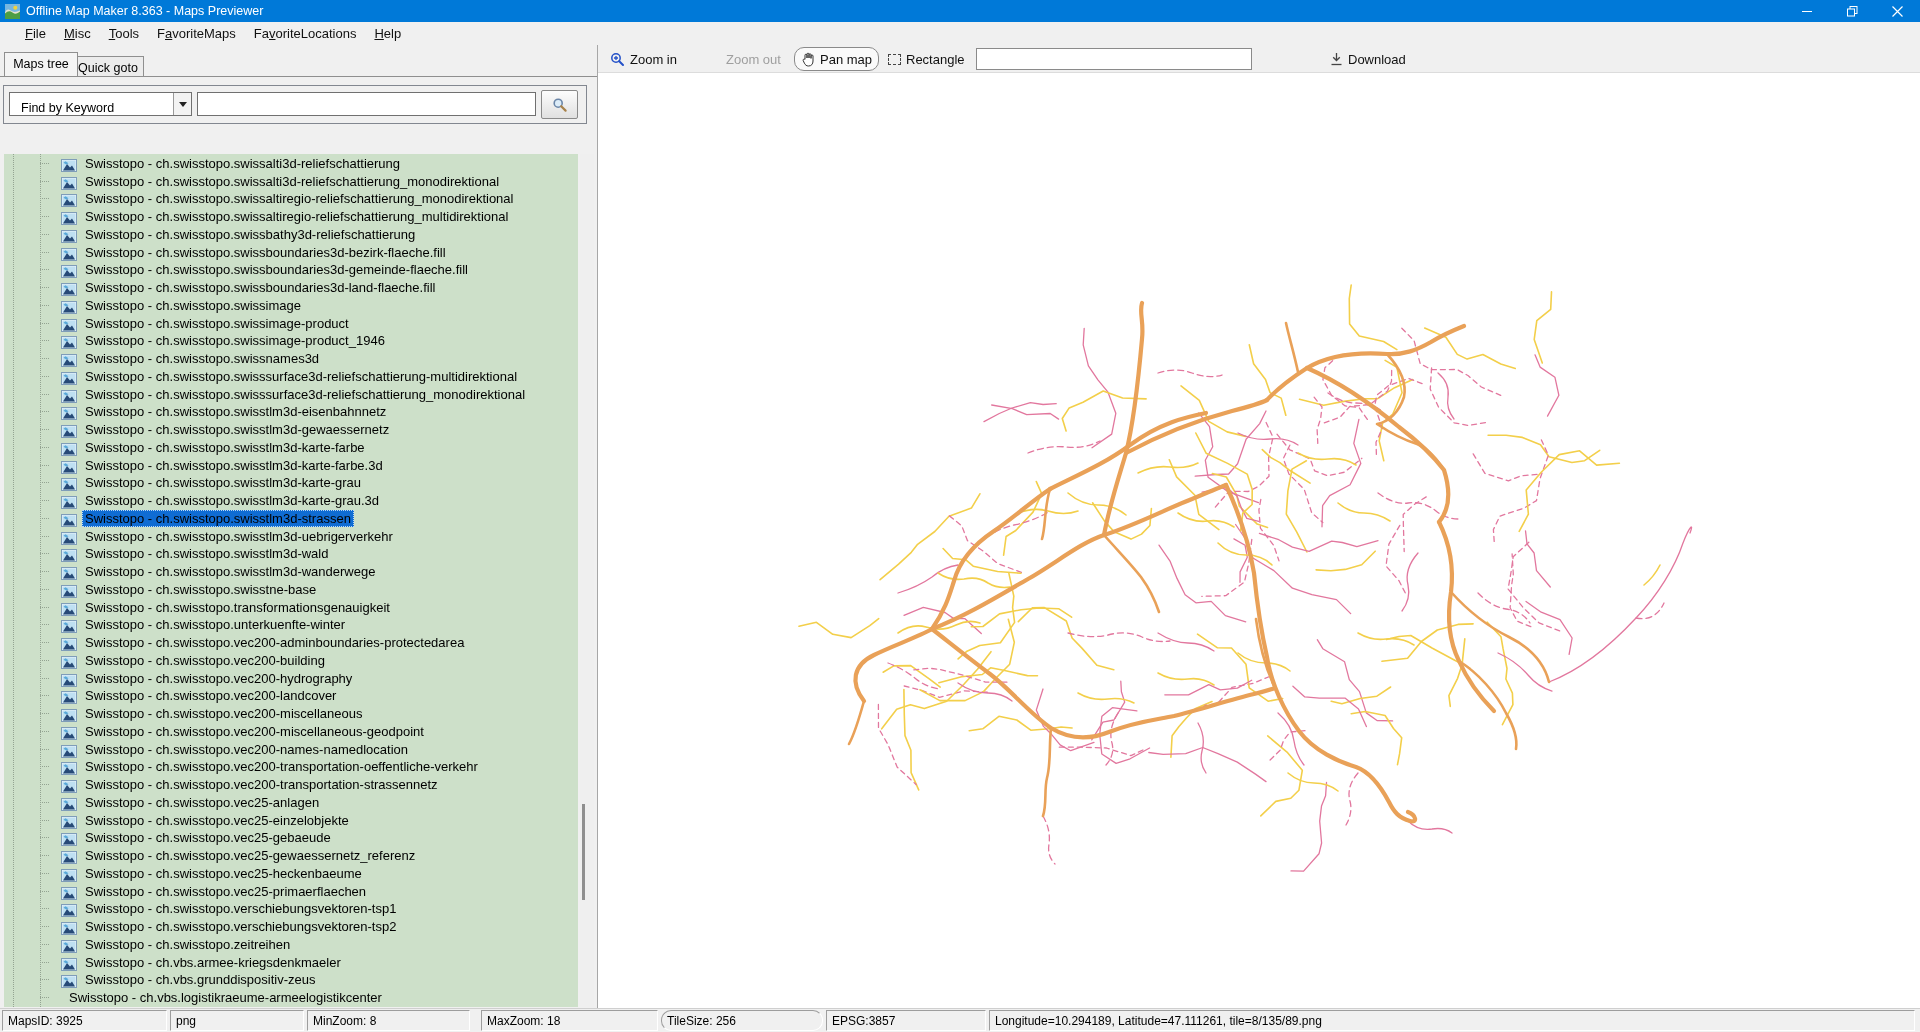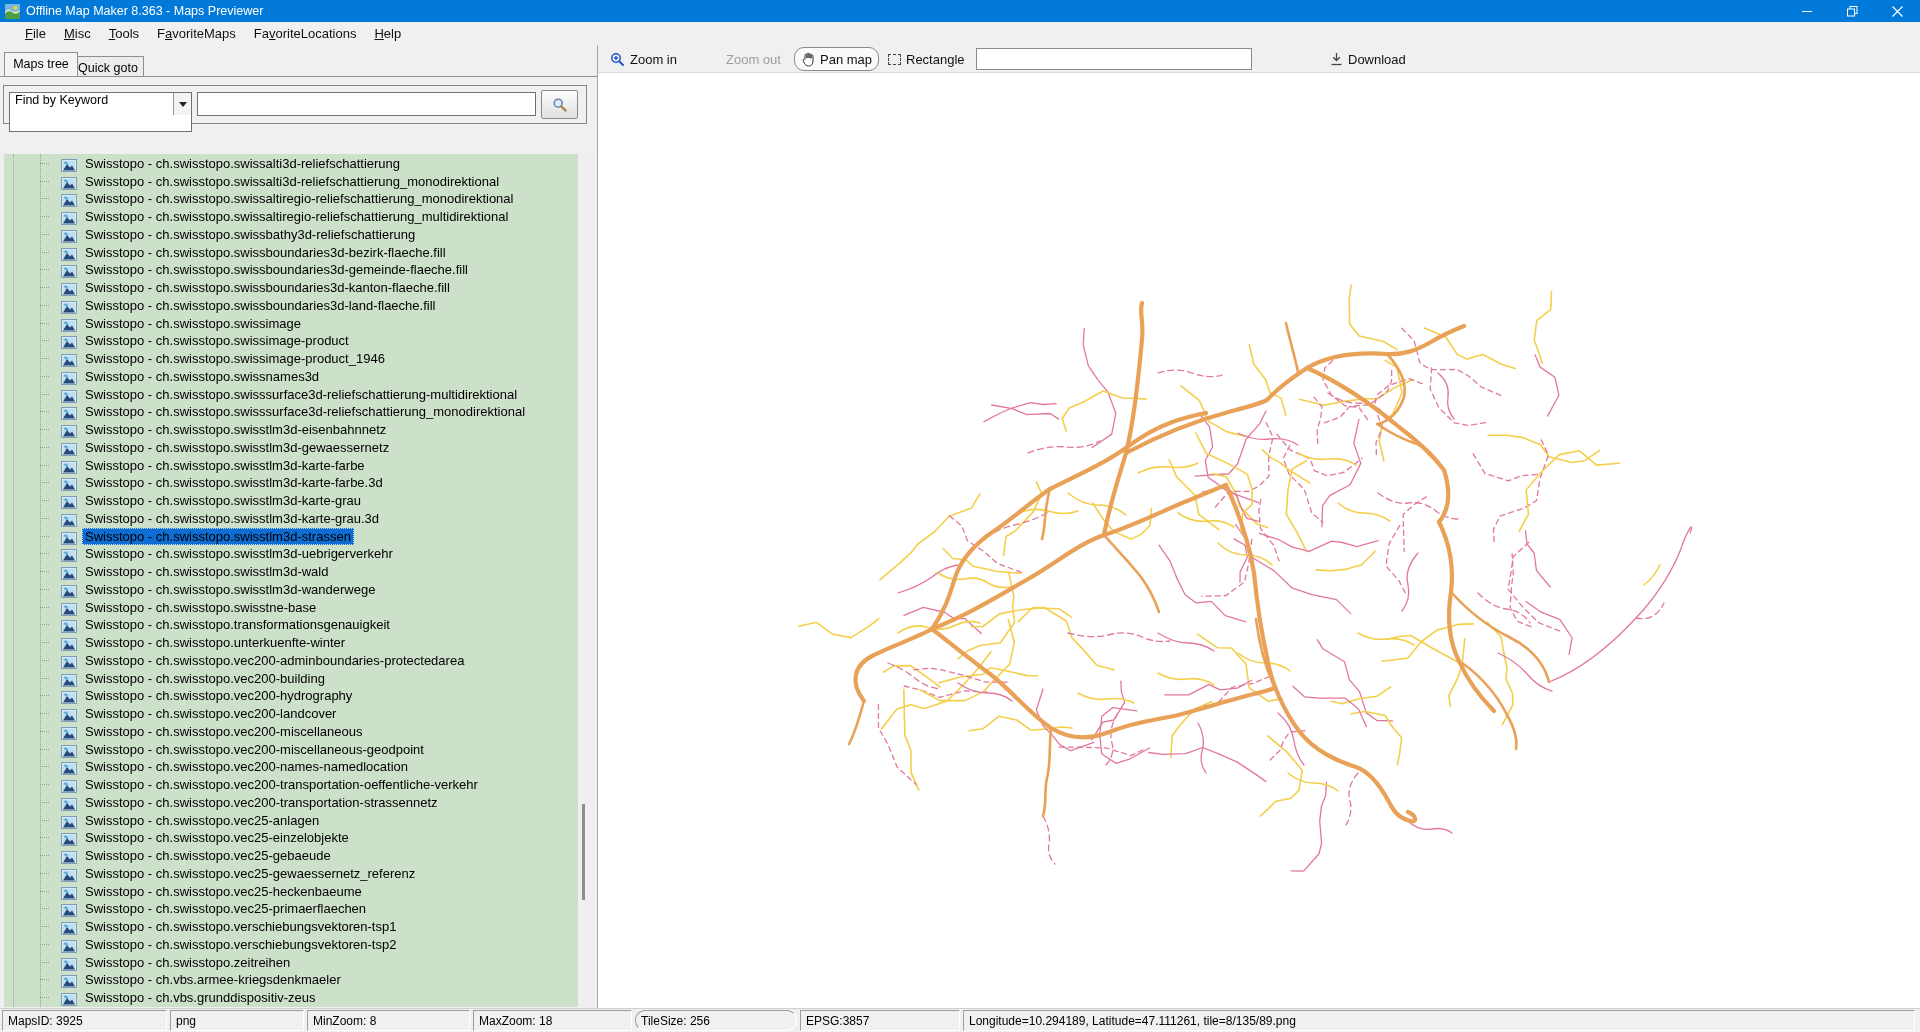--- a/index.html
+++ b/index.html
@@ -25,22 +25,22 @@
   .left-panel{left:0;top:45px;width:598px;height:963px;background:var(--chrome-bg);
     border-right:1px solid #a7a7a7;}
   .tab{position:absolute;background:var(--chrome-bg);border:1px solid #8f8f8f;border-bottom:none;
     font-size:12.5px;display:flex;align-items:flex-start;justify-content:center;padding-top:4px;}
   .tab-active{left:4px;top:7px;width:74px;height:24px;z-index:3;background:#f4f4f4;}
   .tab-inactive{left:72px;top:11px;width:72px;height:20px;background:#ececec;}
   .tabpage{left:0;top:31px;width:597px;height:932px;background:var(--chrome-bg);
     border-top:1px solid #8f8f8f;}
   
   .search-panel{left:3px;top:8px;width:584px;height:39px;border:1px solid #828790;background:var(--chrome-bg);}
-  .combo{left:5px;top:6px;width:183px;height:40px;background:#fff;border:1px solid #707070;
-    font-size:12.5px;display:flex;align-items:flex-start;padding-left:5px;}
+  .combo{left:5px;top:6px;width:183px;height:24px;background:#fff;border:1px solid #707070;
+    font-size:12.5px;display:flex;align-items:flex-end;padding-left:11px;}
   .combo-arrow{position:absolute;right:0;top:0;width:18px;height:22px;background:#f3f3f3;
     border-left:1px solid #9a9a9a;display:flex;align-items:center;justify-content:center;}
   .combo-arrow:after{content:"";border:4px solid transparent;border-top:5px solid #222;margin-top:5px;}
   .search-input{left:193px;top:6px;width:339px;height:24px;background:#fff;border:1px solid #707070;
     font-size:12.5px;padding:0 4px;font-family:inherit;}
   .search-btn{left:537px;top:4px;width:37px;height:29px;border:1px solid #8a8a8a;border-radius:2px;
     background:linear-gradient(#fdfdfd,#e0e0e0);display:flex;align-items:center;justify-content:center;}
   
   .tree-wrap{left:4px;top:77px;width:590px;height:853px;}
   .tree-green{position:absolute;left:0;top:0;width:574px;height:853px;background:var(--list-bg);overflow:hidden;}
@@ -71,21 +71,21 @@
   .road-trunk{stroke:var(--road-trunk);stroke-width:4.2;}
   .road-trunk-thin{stroke:var(--road-trunk);stroke-width:2.6;}
   .road-sec{stroke:var(--road-secondary);stroke-width:1.6;}
   .road-ter{stroke:var(--road-tertiary);stroke-width:1.3;}
   
   .statusbar{left:0;top:1008px;width:1920px;height:24px;background:var(--chrome-bg);
     border-top:1px solid #cfcfcf;display:flex;align-items:stretch;padding:1px 2px 1px 2px;}
   .sb-sec{border:1px solid;border-color:#9d9d9d #ffffff #ffffff #9d9d9d;background:var(--chrome-bg);
     font-size:12px;display:flex;align-items:center;padding:0 6px 0 5px;margin-right:3px;
     white-space:nowrap;overflow:hidden;text-align:right;}
-  .sb-0{width:165px;} .sb-1{width:134px;} .sb-2{width:163px;} .sb-3{width:159px;}
+  .sb-0{width:165px;} .sb-1{width:134px;} .sb-2{width:163px;} .sb-3{width:177px;margin-left:8px;}
   .sb-4{width:162px;border-radius:10px;} .sb-5{width:160px;} .sb-6{flex:1;}
 </style>
 </head>
 <body>
 
 <div class="abs titlebar">
   <svg class="app-icon" viewBox="0 0 16 16">
     <rect x="0" y="0" width="16" height="16" fill="#e8e3d0"></rect>
     <path d="M0,10 Q4,6 8,9 T16,8 L16,16 L0,16 Z" fill="#4d9e45"></path>
     <path d="M0,0 L16,0 L16,7 Q10,10 6,7 T0,9 Z" fill="#77b7e0"></path>
@@ -203,29 +203,20 @@
     <span class="row-label">Swisstopo - ch.swisstopo.swissboundaries3d-bezirk-flaeche.fill</span>
   </div>
           <div class="tree-row">
     <svg class="node-icon" viewBox="0 0 16 13">
       <rect x="0.5" y="0.5" width="15" height="12" fill="#eaf4fb" stroke="#7f9db9"></rect>
       <rect x="1.5" y="1.5" width="13" height="10" fill="#bfe0f2"></rect>
       <polygon points="2,11.5 6,5 9,8.5 11,6.5 14,11.5" fill="#274a77"></polygon>
       <polygon points="2.5,3.8 4.5,2.2 7.5,4.2 5.2,5.4" fill="#58a8d8"></polygon>
     </svg>
     <span class="row-label">Swisstopo - ch.swisstopo.swissboundaries3d-gemeinde-flaeche.fill</span>
-  </div>
-          <div class="tree-row">
-    <svg class="node-icon" viewBox="0 0 16 13">
-      <rect x="0.5" y="0.5" width="15" height="12" fill="#eaf4fb" stroke="#7f9db9"></rect>
-      <rect x="1.5" y="1.5" width="13" height="10" fill="#bfe0f2"></rect>
-      <polygon points="2,11.5 6,5 9,8.5 11,6.5 14,11.5" fill="#274a77"></polygon>
-      <polygon points="2.5,3.8 4.5,2.2 7.5,4.2 5.2,5.4" fill="#58a8d8"></polygon>
-    </svg>
-    <span class="row-label">Swisstopo - ch.swisstopo.swissboundaries3d-kanton-flaeche.fill</span>
   </div>
           <div class="tree-row">
     <svg class="node-icon" viewBox="0 0 16 13">
       <rect x="0.5" y="0.5" width="15" height="12" fill="#eaf4fb" stroke="#7f9db9"></rect>
       <rect x="1.5" y="1.5" width="13" height="10" fill="#bfe0f2"></rect>
       <polygon points="2,11.5 6,5 9,8.5 11,6.5 14,11.5" fill="#274a77"></polygon>
       <polygon points="2.5,3.8 4.5,2.2 7.5,4.2 5.2,5.4" fill="#58a8d8"></polygon>
     </svg>
     <span class="row-label">Swisstopo - ch.swisstopo.swissboundaries3d-land-flaeche.fill</span>
   </div>

